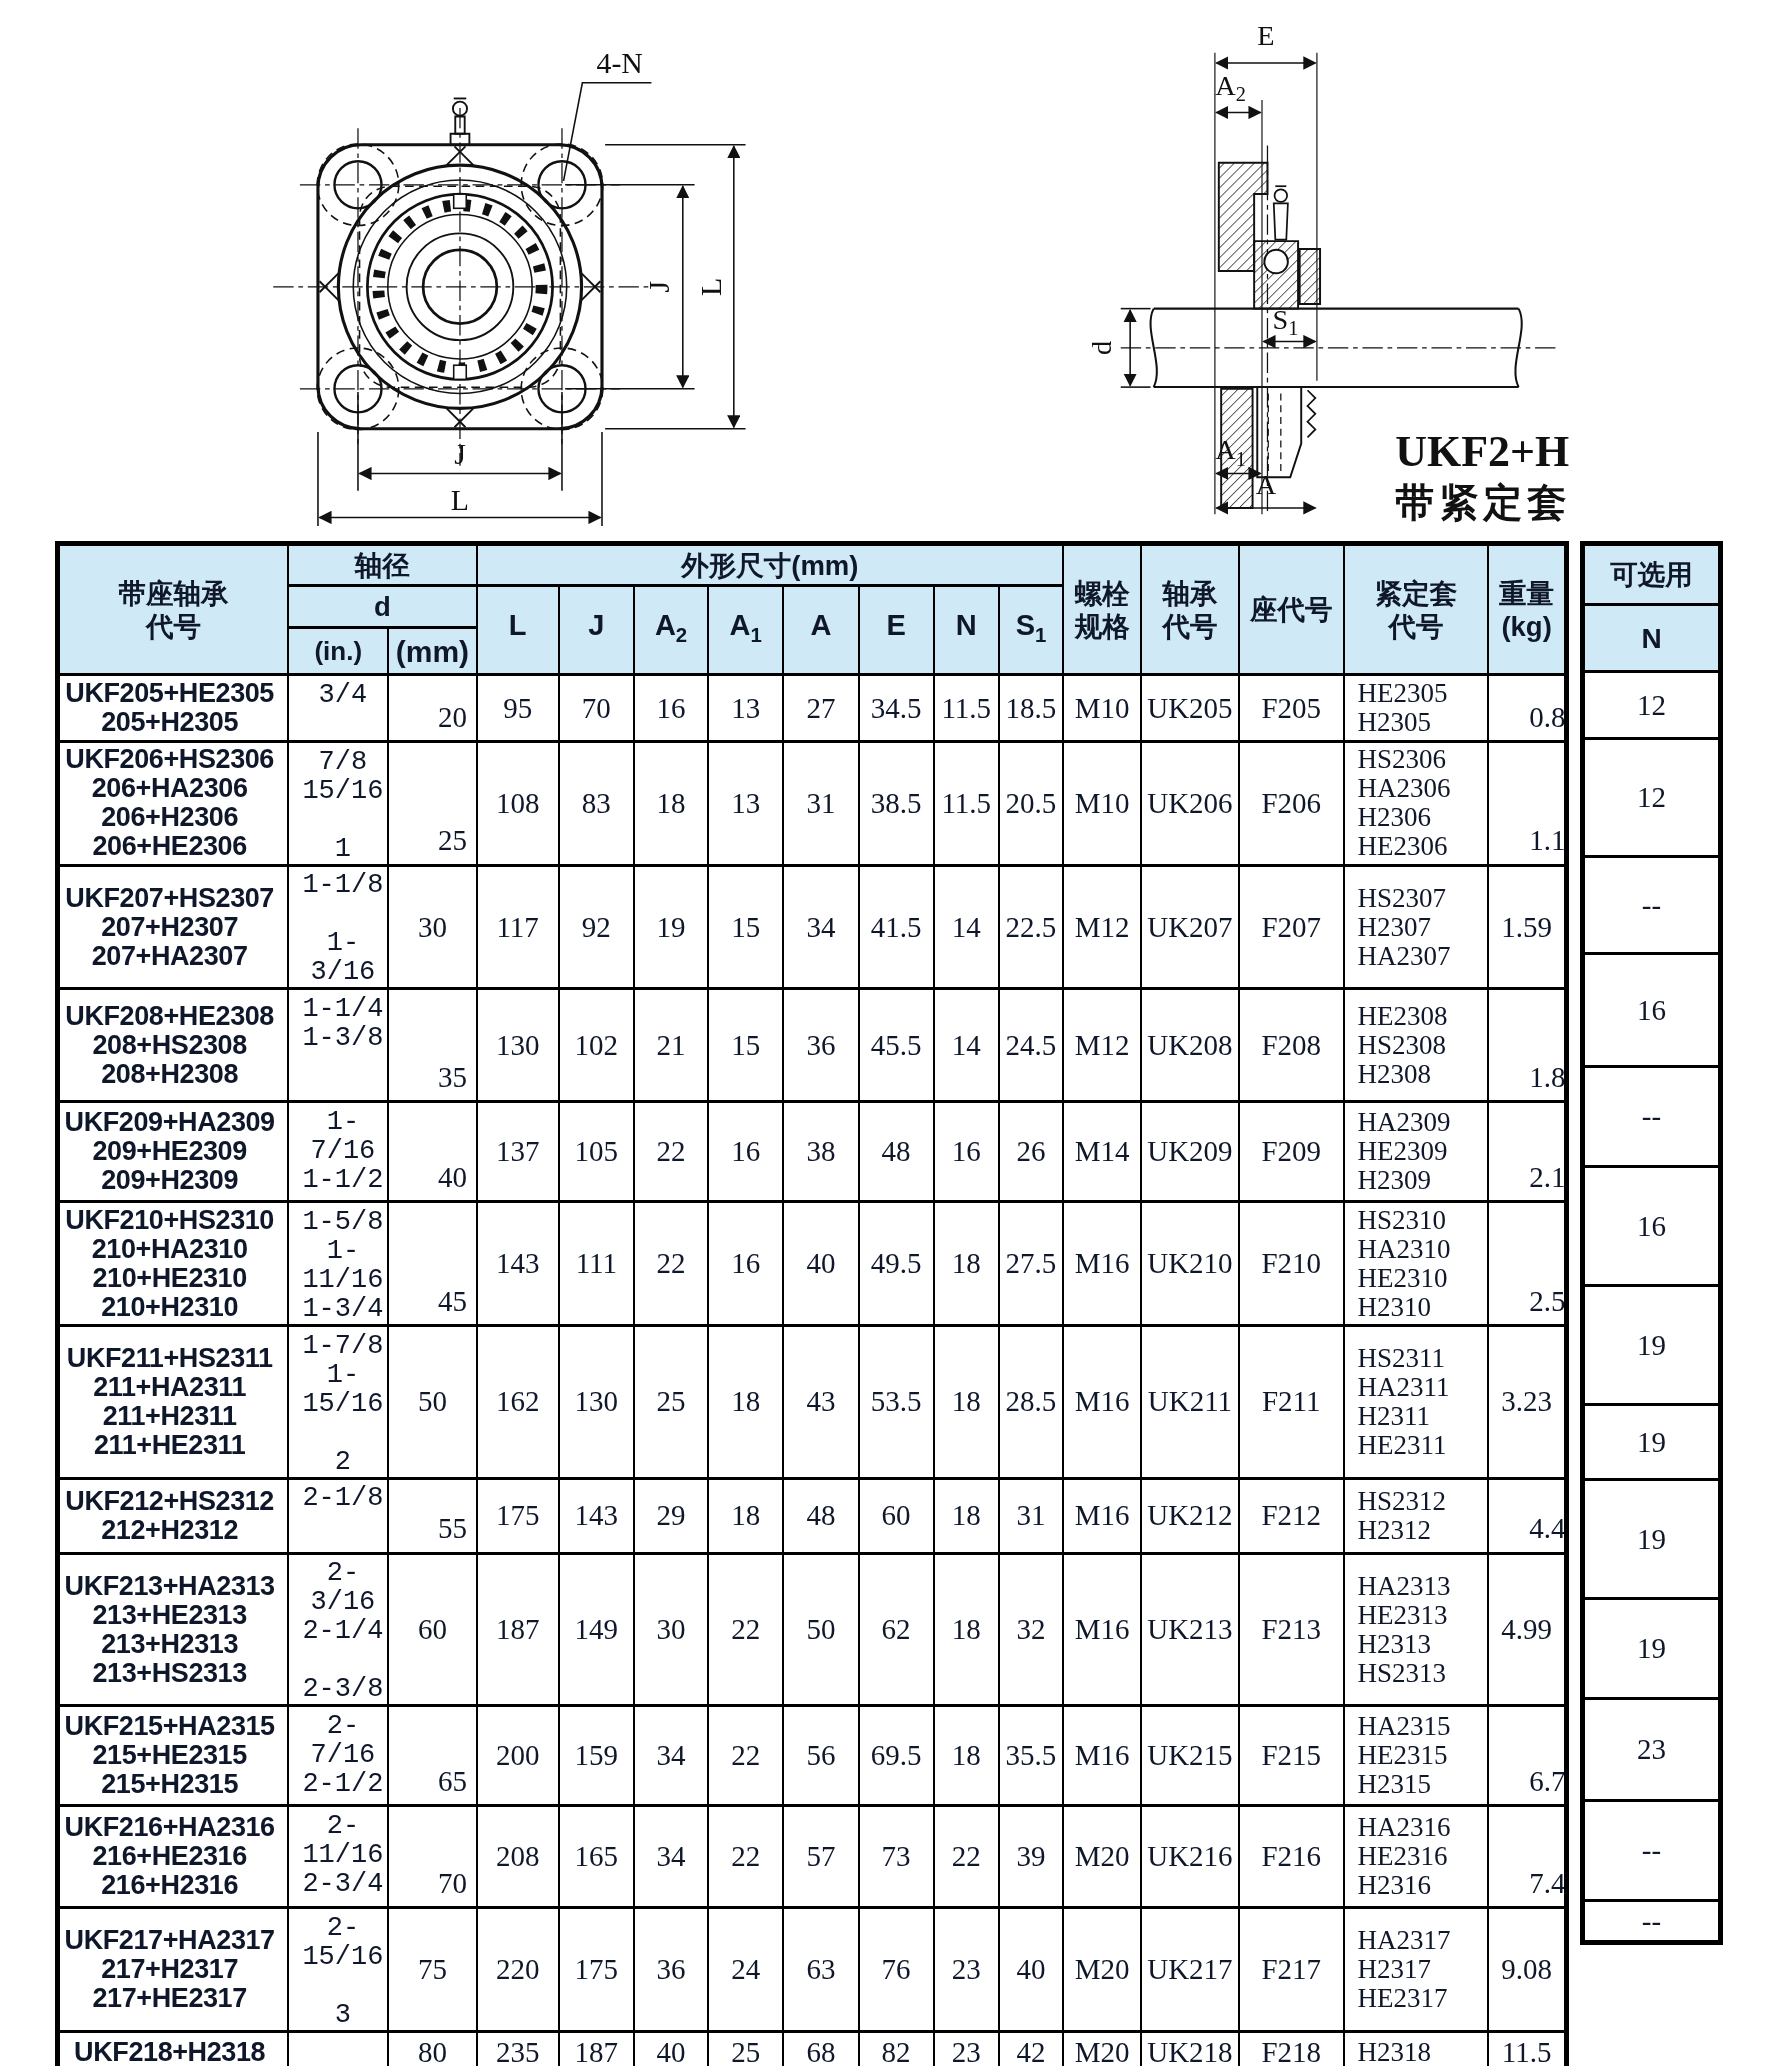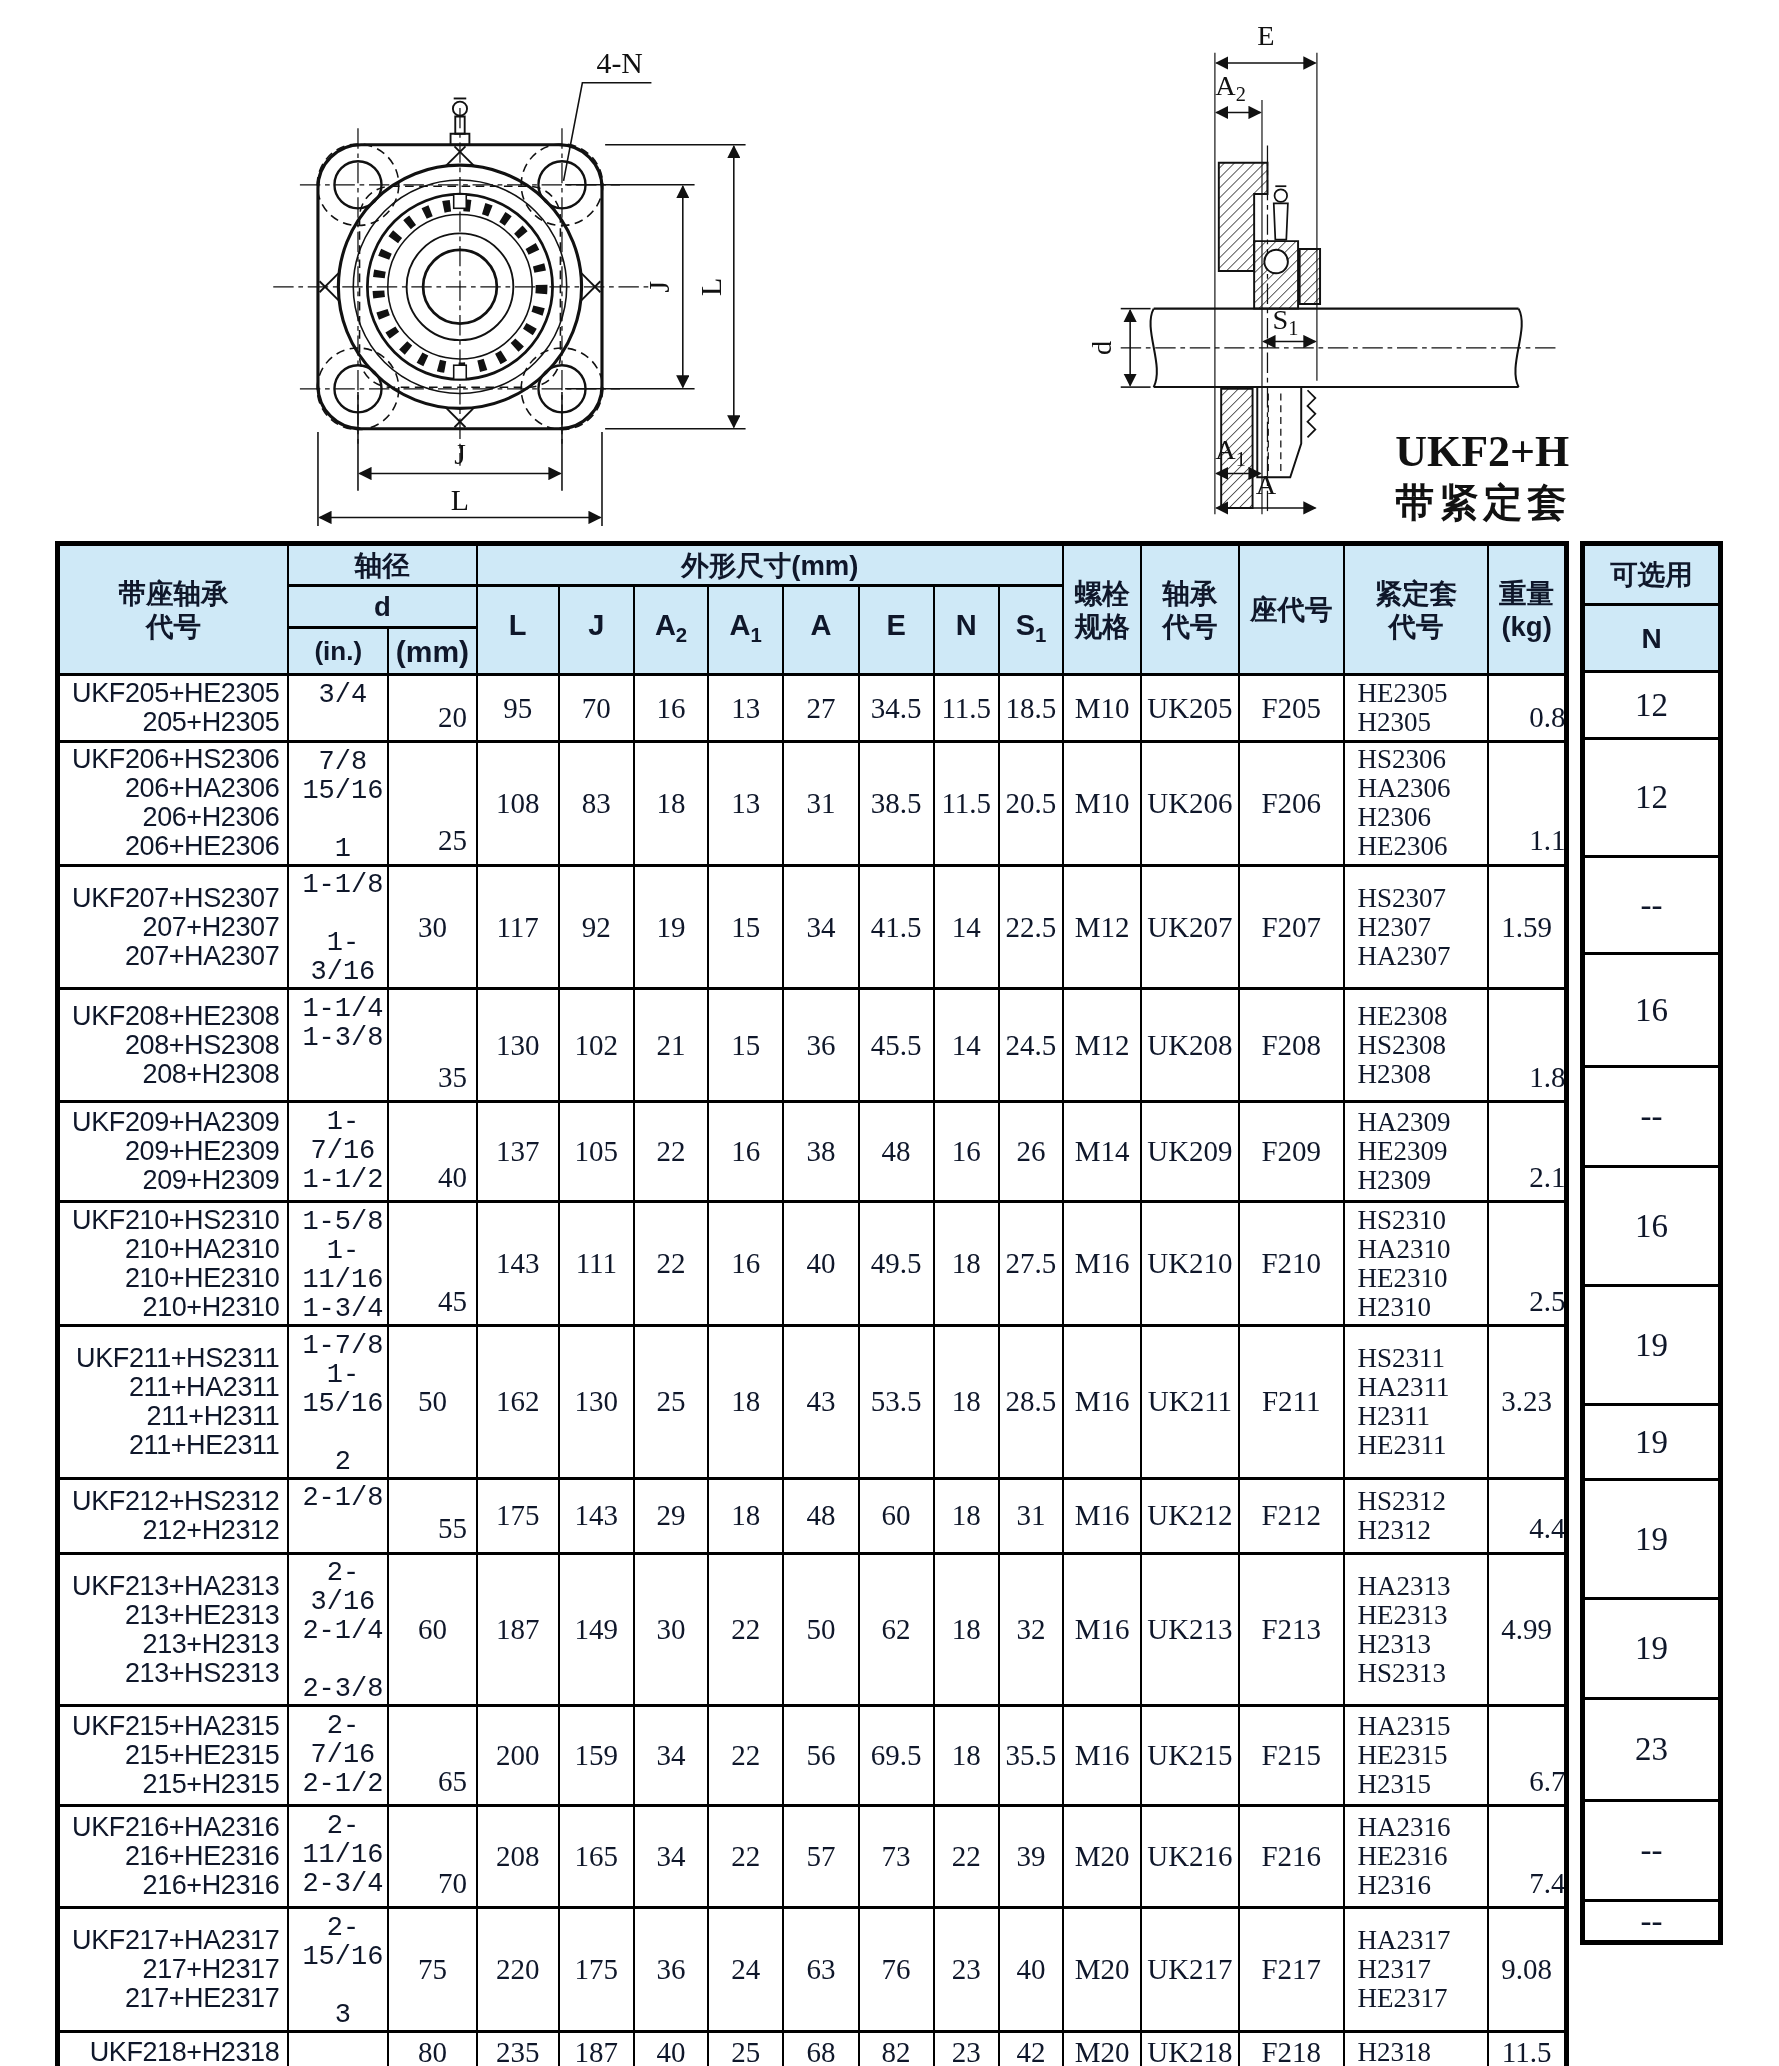--- a/index.html
+++ b/index.html
@@ -12,31 +12,31 @@
   #opt-table{position:absolute;left:1580px;top:541px;width:143px;border:5.5px solid #000;}
   td{border:2.4px solid #000;padding:0;overflow:hidden;}
   #opt-table td{border-left:none;border-right:none;}
   thead td{background:#cfe9f7;text-align:center;vertical-align:middle;
            font-weight:700;font-size:27.5px;line-height:33px;}
   .pre{white-space:pre-line;}
   .dimhead{font-size:29px;font-weight:700;}
   .dimhead sub{font-size:20.4px;}
   tbody td{border-top:3.1px solid #000;background:#fff;}
   thead tr td{border-bottom:3.1px solid #000;}
-  td.code{vertical-align:middle;text-align:right;padding-right:7.8px;
-          font-weight:400;font-size:27px;line-height:29px;letter-spacing:-0.4px;
+  td.code{vertical-align:middle;text-align:center;padding-right:7.8px;
+          font-weight:700;font-size:27px;line-height:29px;letter-spacing:-0.4px;
           font-family:"Liberation Sans",sans-serif;}
   td.din{vertical-align:top;text-align:center;padding:4.7px 0 0 9.4px;
          font-family:Liberation Mono, monospace;font-size:27px;line-height:29px;border-radius:14px;}
   td.num,td.mid{vertical-align:middle;text-align:center;
          font-family:"Liberation Serif",serif;font-size:29px;}
   td.sleeve{vertical-align:middle;text-align:left;padding-left:12.6px;
          font-family:"Liberation Serif",serif;font-size:27px;line-height:29px;}
   td.low{vertical-align:bottom;padding-bottom:6.3px;padding-left:40px;}
-  td.optn{vertical-align:middle;text-align:center;font-family:"Liberation Serif",serif;font-size:33px;}
+  td.optn{vertical-align:middle;text-align:center;font-family:"Liberation Serif",serif;font-size:29px;}
 </style>
 </head>
 <body>
 
 <div id="page">
 
   <svg style="position:absolute;left:212px;top:19.6px" width="565" height="510" viewBox="0 0 720 650">
     <defs>
       <marker id="arr" viewBox="0 0 10 10" refX="9" refY="5" markerWidth="8.5" markerHeight="8.5" orient="auto-start-reverse">
         <path d="M0,0 L10,5 L0,10 z" fill="#111"></path>

